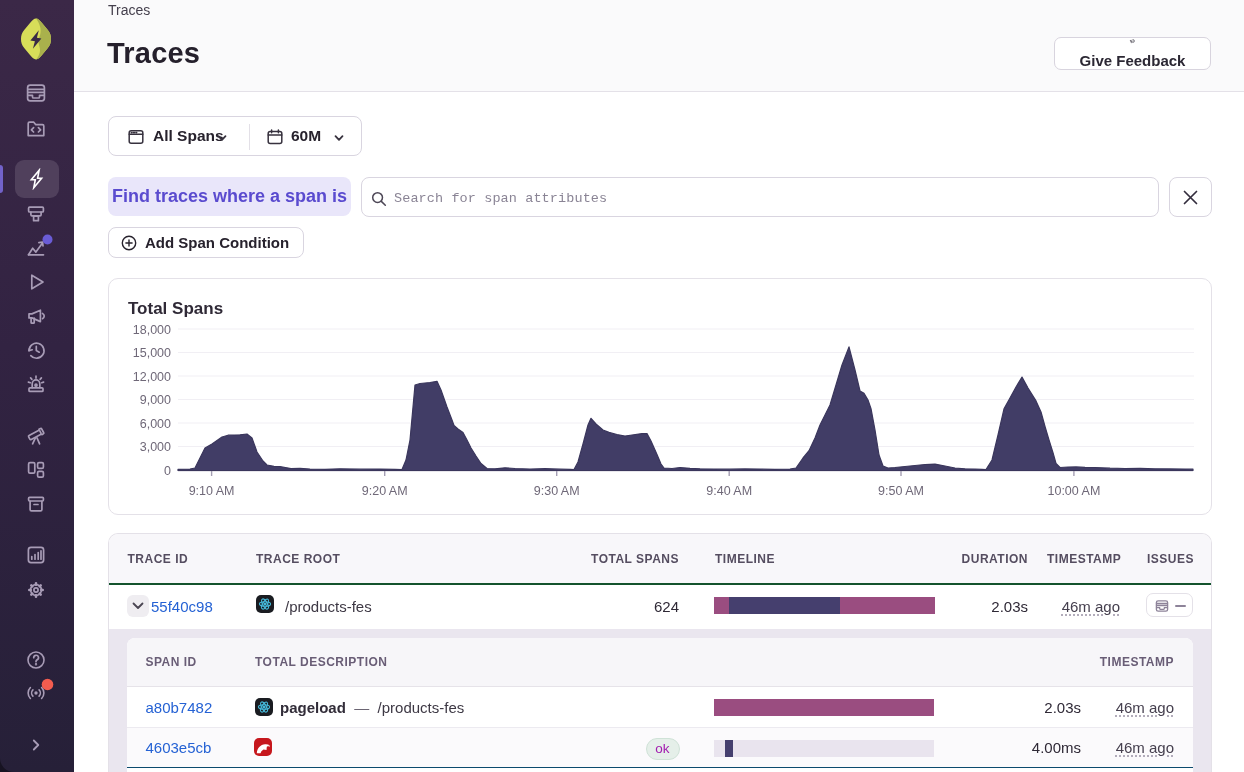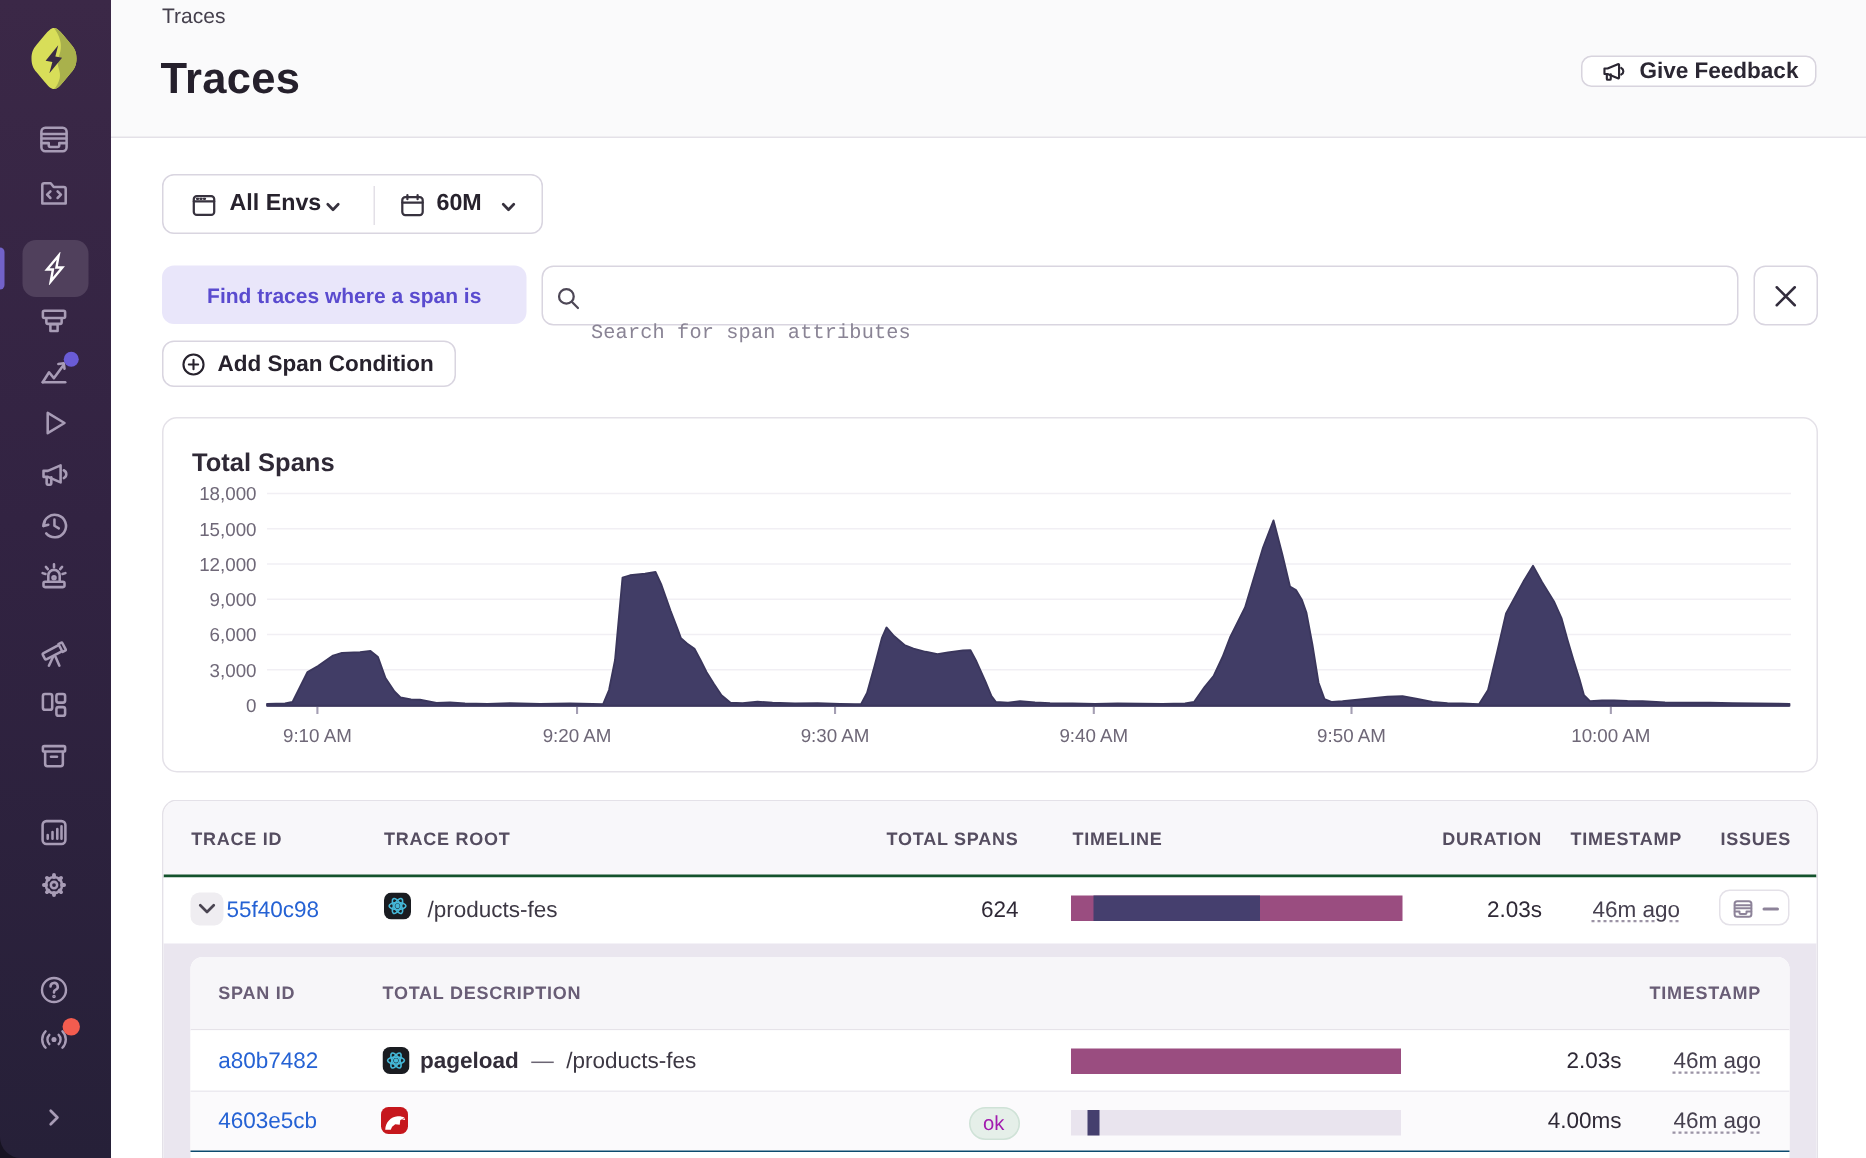--- a/index.html
+++ b/index.html
@@ -14,38 +14,38 @@
 .si { color:#a89cb6; }
 #activepill { position:absolute; left:15px; top:160px; width:44px; height:38px;
   background:#50405c; border-radius:9px; }
 #activebar { position:absolute; left:0; top:165px; width:3px; height:28px;
   background:#7262c9; border-radius:0 3px 3px 0; }
 
 #topbar { position:absolute; left:74px; top:0; width:1170px; height:92px;
   background:#fafafb; border-bottom:1px solid #e4e1e8; }
 #crumb { position:absolute; left:34px; top:2px; font-size:14px; color:#45404d; }
 #h1 { position:absolute; left:33px; top:37px; font-size:29px; font-weight:700; color:#25202c; letter-spacing:0.2px; }
-#feedback { position:absolute; left:980px; top:37px; width:157px; height:21px;
+#feedback { position:absolute; left:980px; top:37px; width:157px; height:33px;
   background:#fff; border:1px solid #d8d4de; border-radius:7px; display:flex;
   align-items:center; justify-content:center; gap:8px;
-  font-size:15px; font-weight:700; color:#2b2733; }
+  font-size:15px; font-weight:700; color:#2b2733;flex-direction:column; }
 
 #pill { position:absolute; left:108px; top:116px; width:254px; height:40px;
   background:#fff; border:1px solid #d9d5e0; border-radius:8px;
   display:flex; align-items:center; }
 #pilldiv { width:1px; height:26px; background:#e3e0e7; }
 .pilltxt { font-size:15.5px; font-weight:700; color:#27222d; }
 
 #wherelbl { position:absolute; left:108px; top:177px; width:243px; height:39px;
   background:#e9e6fa; border-radius:8px; display:flex; align-items:center; justify-content:center;
-  font-size:14px; font-weight:700; color:#5a4bcf; }
+  font-size:18px; font-weight:700; color:#5a4bcf; }
 #search { position:absolute; left:361px; top:177px; width:798px; height:40px;
   background:#fff; border:1px solid #d9d5e0; border-radius:8px;
   display:flex; align-items:center; }
-#search .ph { font-family:"Liberation Mono", monospace; font-size:13.5px; color:#8a8495; letter-spacing:0.1px;margin-top:24px; }
+#search .ph { font-family:"Liberation Mono", monospace; font-size:13.5px; color:#8a8495; letter-spacing:0.1px; }
 #xbtn { position:absolute; left:1169px; top:177px; width:43px; height:40px;
   background:#fff; border:1px solid #d9d5e0; border-radius:8px;
   display:flex; align-items:center; justify-content:center; }
 #addbtn { position:absolute; left:108px; top:227px; width:196px; height:31px;
   background:#fff; border:1px solid #d9d5e0; border-radius:8px;
   display:flex; align-items:center; gap:8px; padding-left:12px;
   font-size:15px; font-weight:700; color:#27222d; }
 
 #chartpanel { position:absolute; left:108px; top:278px; width:1104px; height:237px;
   background:#fff; border:1px solid #e4e1e8; border-radius:10px; }
@@ -193,21 +193,21 @@
       <path d="M6.6 14.5v4c0 .4.3.7.7.7h1.9c.4 0 .7-.3.7-.7v-4 M18.7 9.2c1.1.5 1.8 1.6 1.8 2.8s-.7 2.3-1.8 2.8"></path>
     </svg>
     <span>Give Feedback</span>
   </div>
 </div>
 <div id="pill">
   <svg class="abs" style="left:19px; top:12px;" width="16" height="16" viewBox="0 0 16 16" fill="none" stroke="#37323e" stroke-width="1.5" stroke-linecap="round">
     <rect x="1.2" y="1.7" width="13.6" height="12.6" rx="2"></rect>
     <path d="M1.2 5.3h13.6 M3.3 3.5h.8 M5.6 3.5h.8 M7.9 3.5h.8"></path>
   </svg>
-  <div class="abs pilltxt" style="left:44px; top:10px;">All Envs</div>
+  <div class="abs pilltxt" style="left:44px; top:10px;">All Spans</div>
   <svg class="abs" style="left:107px; top:15px;" width="12" height="12" viewBox="0 0 12 12" fill="none" stroke="#37323e" stroke-width="1.8" stroke-linecap="round" stroke-linejoin="round">
     <path d="M2.5 4.2 6 7.8l3.5-3.6"></path>
   </svg>
   <div class="abs" id="pilldiv" style="left:140px; top:7px;"></div>
   <svg class="abs" style="left:158px; top:12px;" width="16" height="16" viewBox="0 0 16 16" fill="none" stroke="#37323e" stroke-width="1.5" stroke-linecap="round">
     <rect x="1.2" y="2.4" width="13.6" height="12" rx="2"></rect>
     <path d="M1.2 6h13.6 M4.6 1v2.8 M11.4 1v2.8"></path>
   </svg>
   <div class="abs pilltxt" style="left:182px; top:10px;">60M</div>
   <svg class="abs" style="left:224px; top:15px;" width="12" height="12" viewBox="0 0 12 12" fill="none" stroke="#37323e" stroke-width="1.8" stroke-linecap="round" stroke-linejoin="round">

